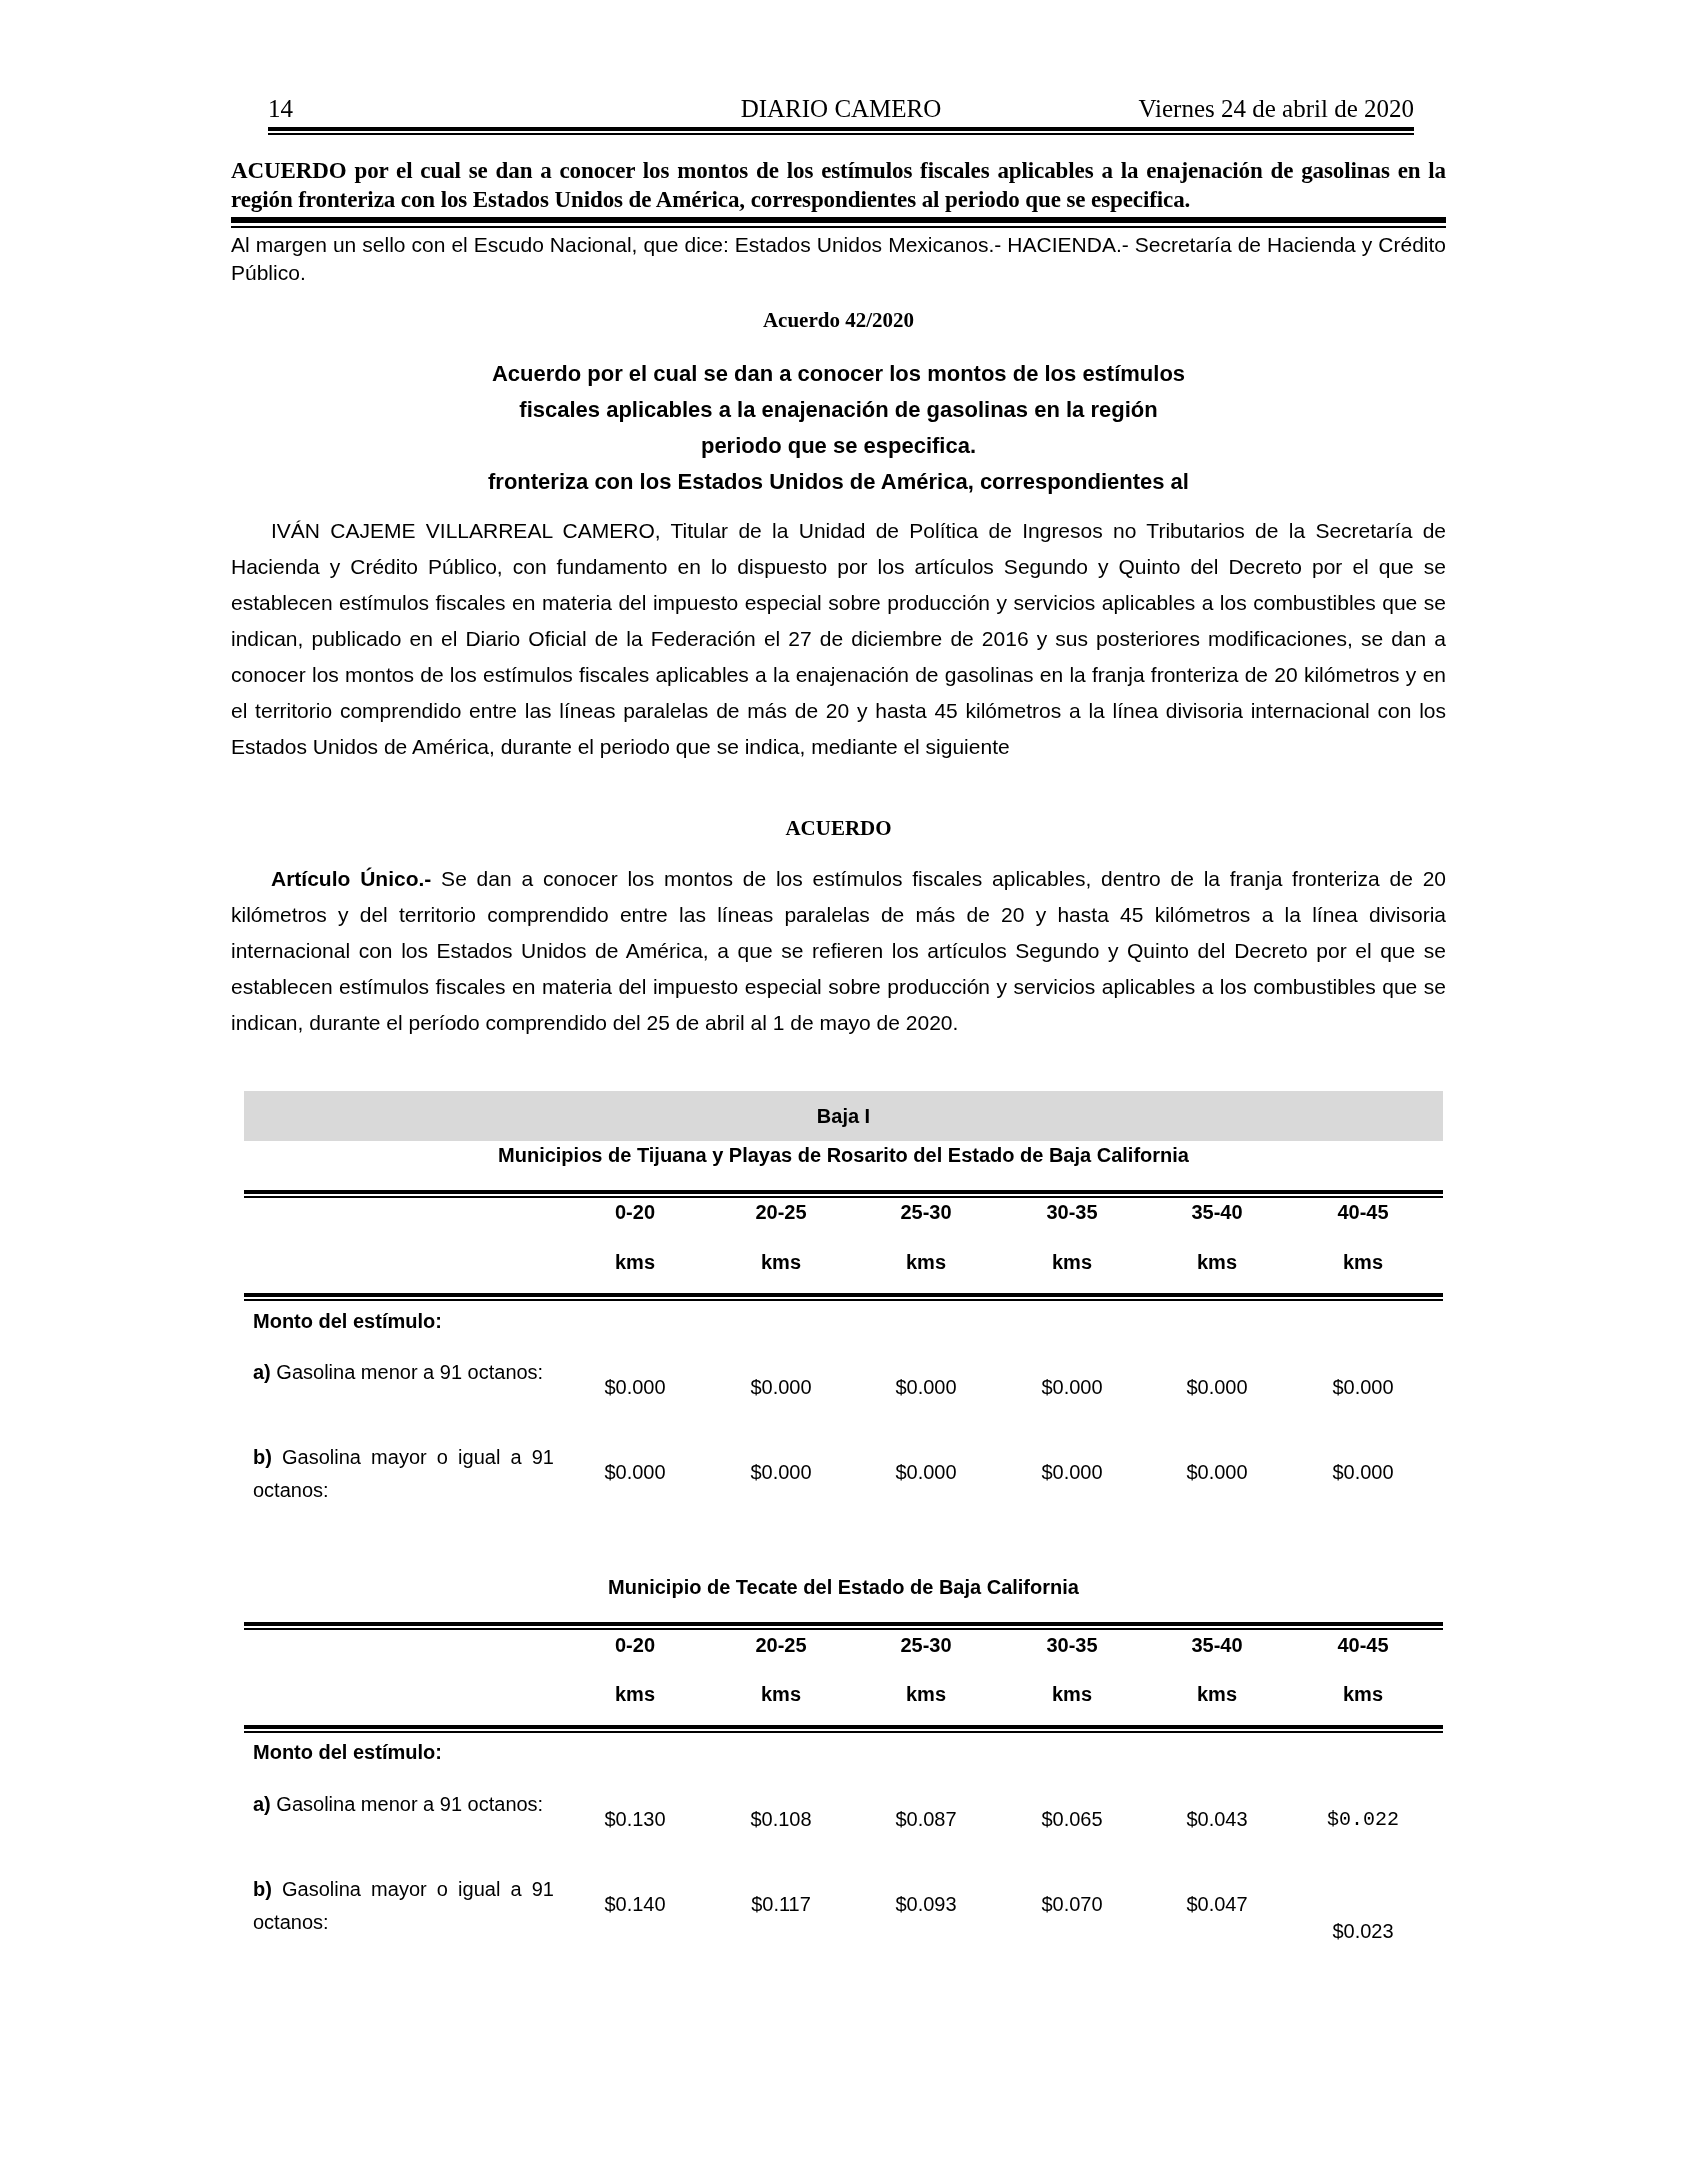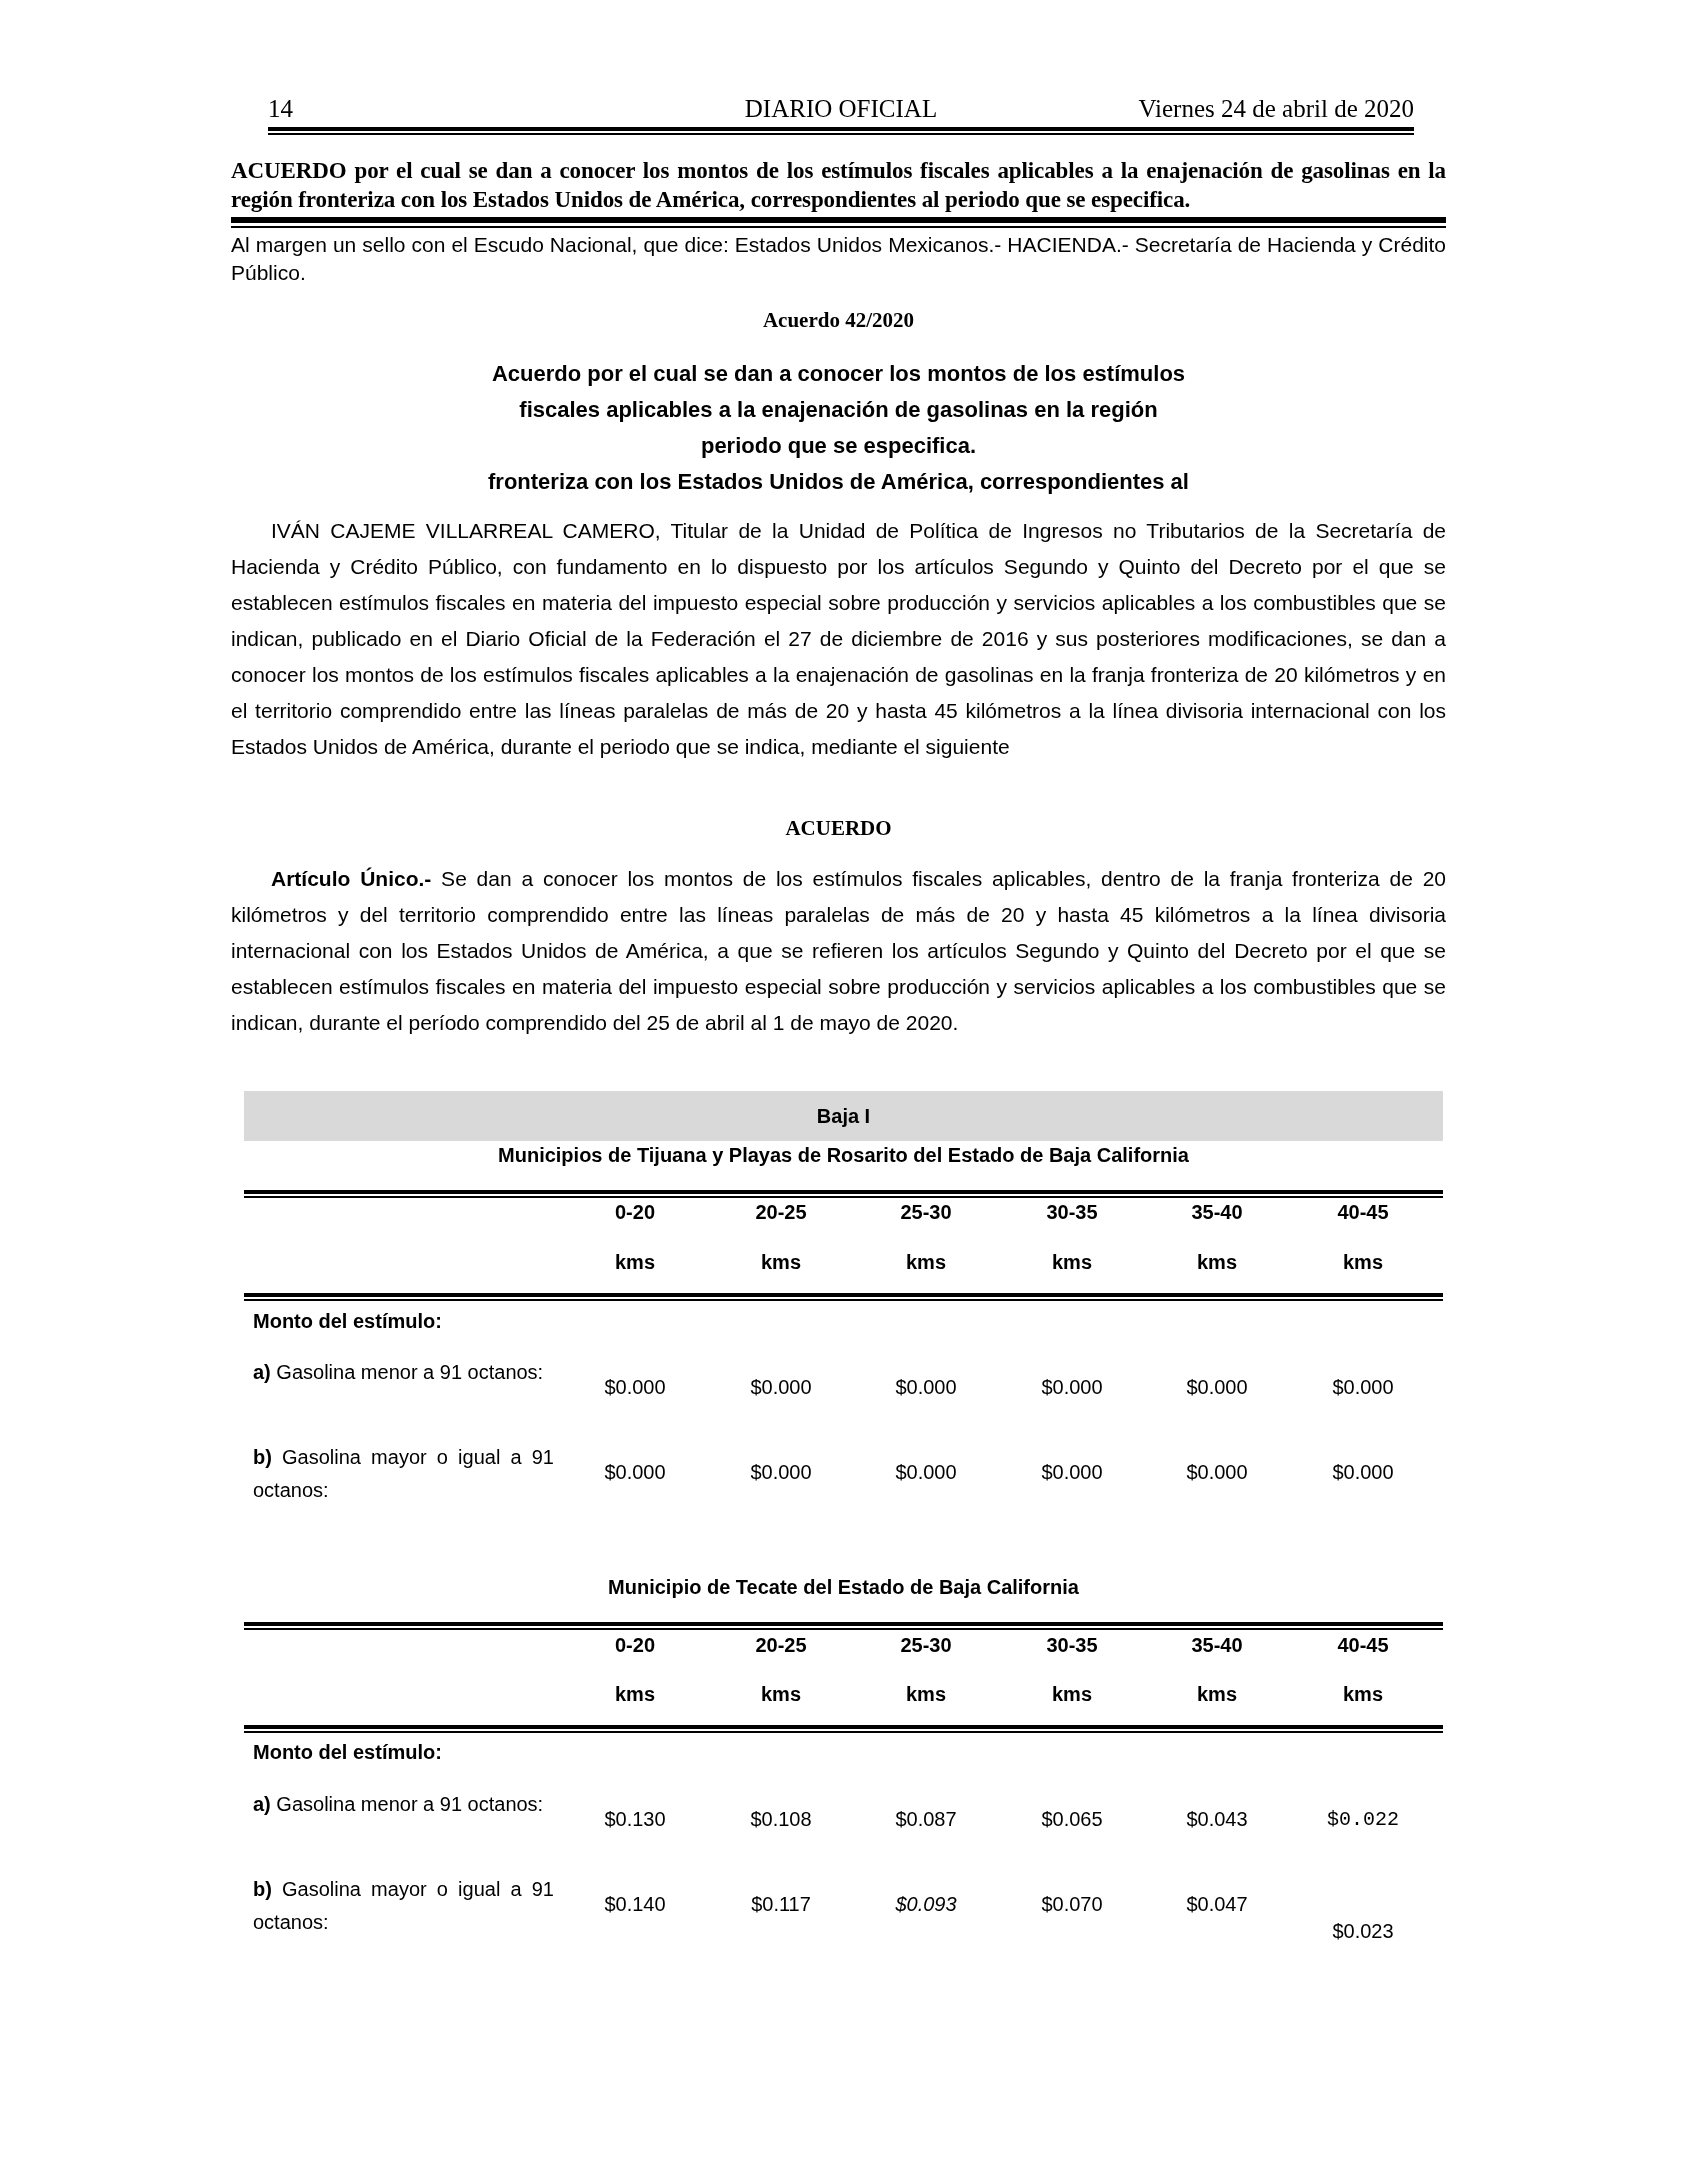--- a/index.html
+++ b/index.html
@@ -37,21 +37,21 @@
   .colhead { position: absolute; width: 146px; text-align: center; font-size: 20px; font-weight: bold; }
   .rowlabel { position: absolute; left: 253px; width: 301px; font-size: 20px; line-height: 33px; text-align: justify; text-align-last: left; }
   .monto { position: absolute; left: 253px; font-size: 20px; font-weight: bold; }
   .val { position: absolute; width: 146px; text-align: center; font-size: 20px; }
 </style>
 </head>
 <body>
 
 <div class="abs run-head serif">
   <span class="pg">14</span>
-  <span class="mid">DIARIO OFICIAL</span>
+  <span class="mid">DIARIO CAMERO</span>
   <span class="date">Viernes 24 de abril de 2020</span>
 </div>
 <div class="abs rule-thick" style="left:268px;width:1146px;top:127px;height:4px;"></div>
 <div class="abs rule-thick" style="left:268px;width:1146px;top:133px;height:2px;"></div>
 
 <div class="abs doc-title serif">ACUERDO por el cual se dan a conocer los montos de los estímulos fiscales aplicables a la enajenación de gasolinas en la región fronteriza con los Estados Unidos de América, correspondientes al periodo que se especifica.</div>
 <div class="abs rule-thick" style="left:231px;width:1215px;top:217px;height:6px;"></div>
 <div class="abs rule-thick" style="left:231px;width:1215px;top:226px;height:2px;"></div>
 
 <div class="abs margin-note sans">Al margen un sello con el Escudo Nacional, que dice: Estados Unidos Mexicanos.- HACIENDA.- Secretaría de Hacienda y Crédito Público.</div>
@@ -149,17 +149,17 @@
 <div class="val sans" style="left:562px;top:1808px;">$0.130</div>
 <div class="val sans" style="left:708px;top:1808px;">$0.108</div>
 <div class="val sans" style="left:853px;top:1808px;">$0.087</div>
 <div class="val sans" style="left:999px;top:1808px;">$0.065</div>
 <div class="val sans" style="left:1144px;top:1808px;">$0.043</div>
 <div class="val sans" style="left:1290px;top:1808px;font-family:Liberation Mono, monospace;">$0.022</div>
 
 <div class="rowlabel sans" style="top:1873px;"><b>b)</b><span> Gasolina mayor o igual a 91 octanos:</span></div>
 <div class="val sans" style="left:562px;top:1893px;">$0.140</div>
 <div class="val sans" style="left:708px;top:1893px;">$0.117</div>
-<div class="val sans" style="left:853px;top:1893px;font-style:italic;">$0.093</div>
+<div class="val sans" style="left:853px;top:1893px;">$0.093</div>
 <div class="val sans" style="left:999px;top:1893px;">$0.070</div>
 <div class="val sans" style="left:1144px;top:1893px;">$0.047</div>
 <div class="val sans" style="left:1290px;top:1893px;margin-top:27px;">$0.023</div>
 
 
 </body></html>

